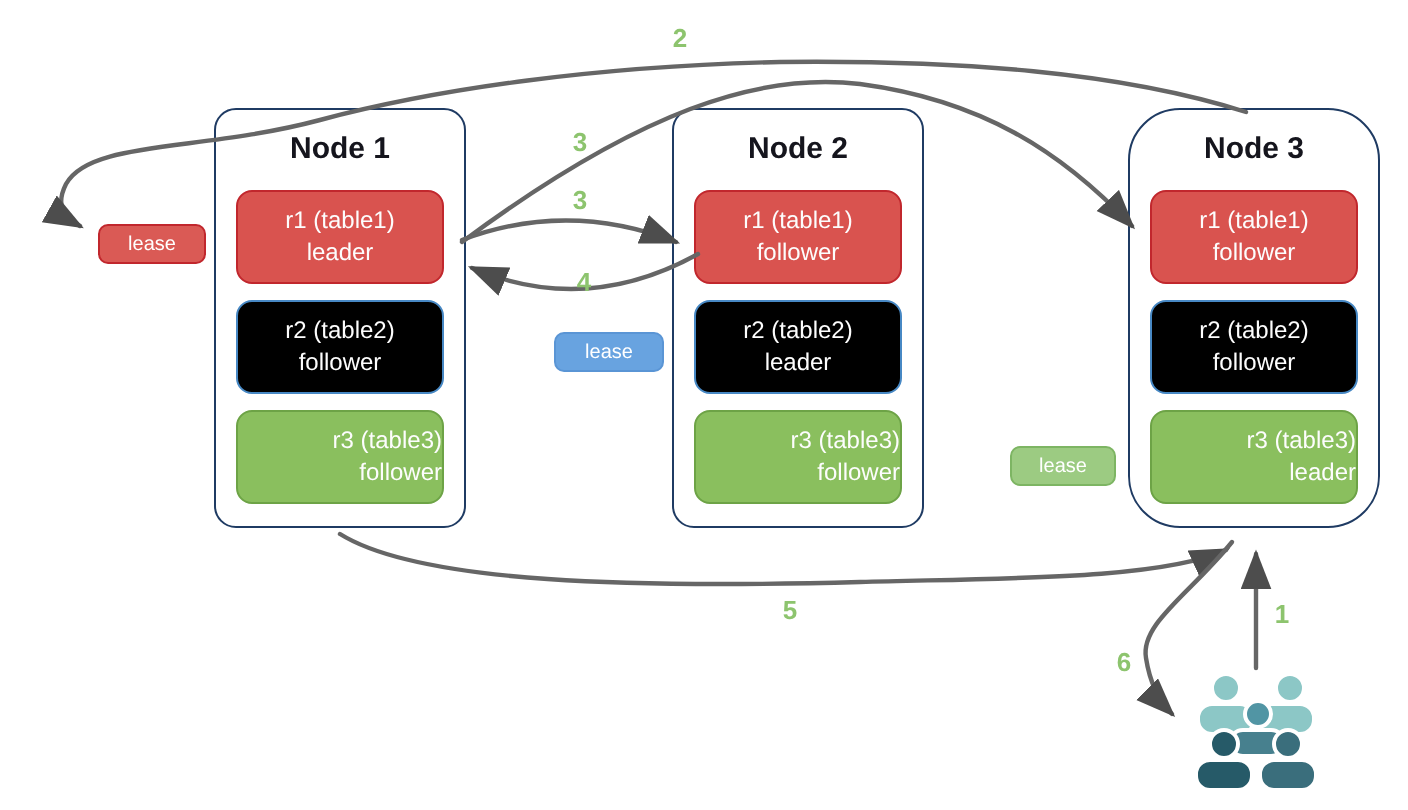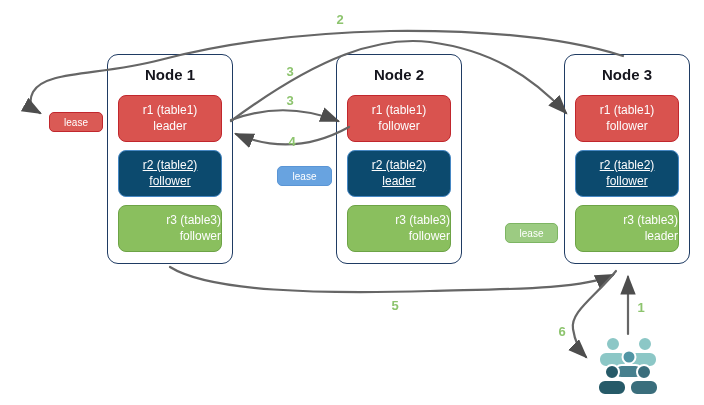--- a/index.html
+++ b/index.html
@@ -6,33 +6,33 @@
   .stage {
     position:relative; width:704px; height:405px; background:#ffffff;
     font-family:"Liberation Sans", sans-serif; overflow:hidden;
   }
   
   .node {
     position:absolute; top:54px; width:126px; height:210px;
     background:#ffffff; border:1.6px solid #1f3b63; border-radius:11px;
     box-sizing:border-box; z-index:2;
   }
-  #node1 { left:107px; } #node2 { left:336px; } #node3 { left:564px; }
+  #node1 { left:107px; } #node2 { left:336px; } #node3 { left:564px;border-radius:26px; }
   .node-title {
     text-align:center; font-weight:bold; font-size:15px; color:#15151d;
     margin-top:11px; height:21px;
   }
   .replica {
     margin:8px 10px 0; height:47px; border-radius:8px; color:#fdfdfd;
     font-size:12px; line-height:1.32; display:flex; flex-direction:column;
     align-items:center; justify-content:center; text-align:center;
     box-sizing:border-box; border:1.5px solid transparent;
   }
   .replica.red   { background:#d9534f; border-color:#c1272d; }
-  .replica.blue  { background:#0c4a6e; border-color:#4788c4;text-decoration:underline; }
+  .replica.blue  { background:#000000; border-color:#4788c4; }
   .replica.green { background:#8abf5e; border-color:#6da346;align-items:flex-end; }
   
   .lease {
     position:absolute; height:20px; border-radius:5px; color:#ffffff;
     font-size:10px; display:flex; align-items:center; justify-content:center;
     box-sizing:border-box; border:1px solid transparent; z-index:3;
   }
   .lease.red   { left:49px;  top:112px; width:54px; background:#da5a55; border-color:#c1272d; }
   .lease.blue  { left:277px; top:166px; width:55px; background:#68a3e0; border-color:#5a95d5; }
   .lease.green { left:505px; top:223px; width:53px; background:#9ccb82; border-color:#7db563; }

